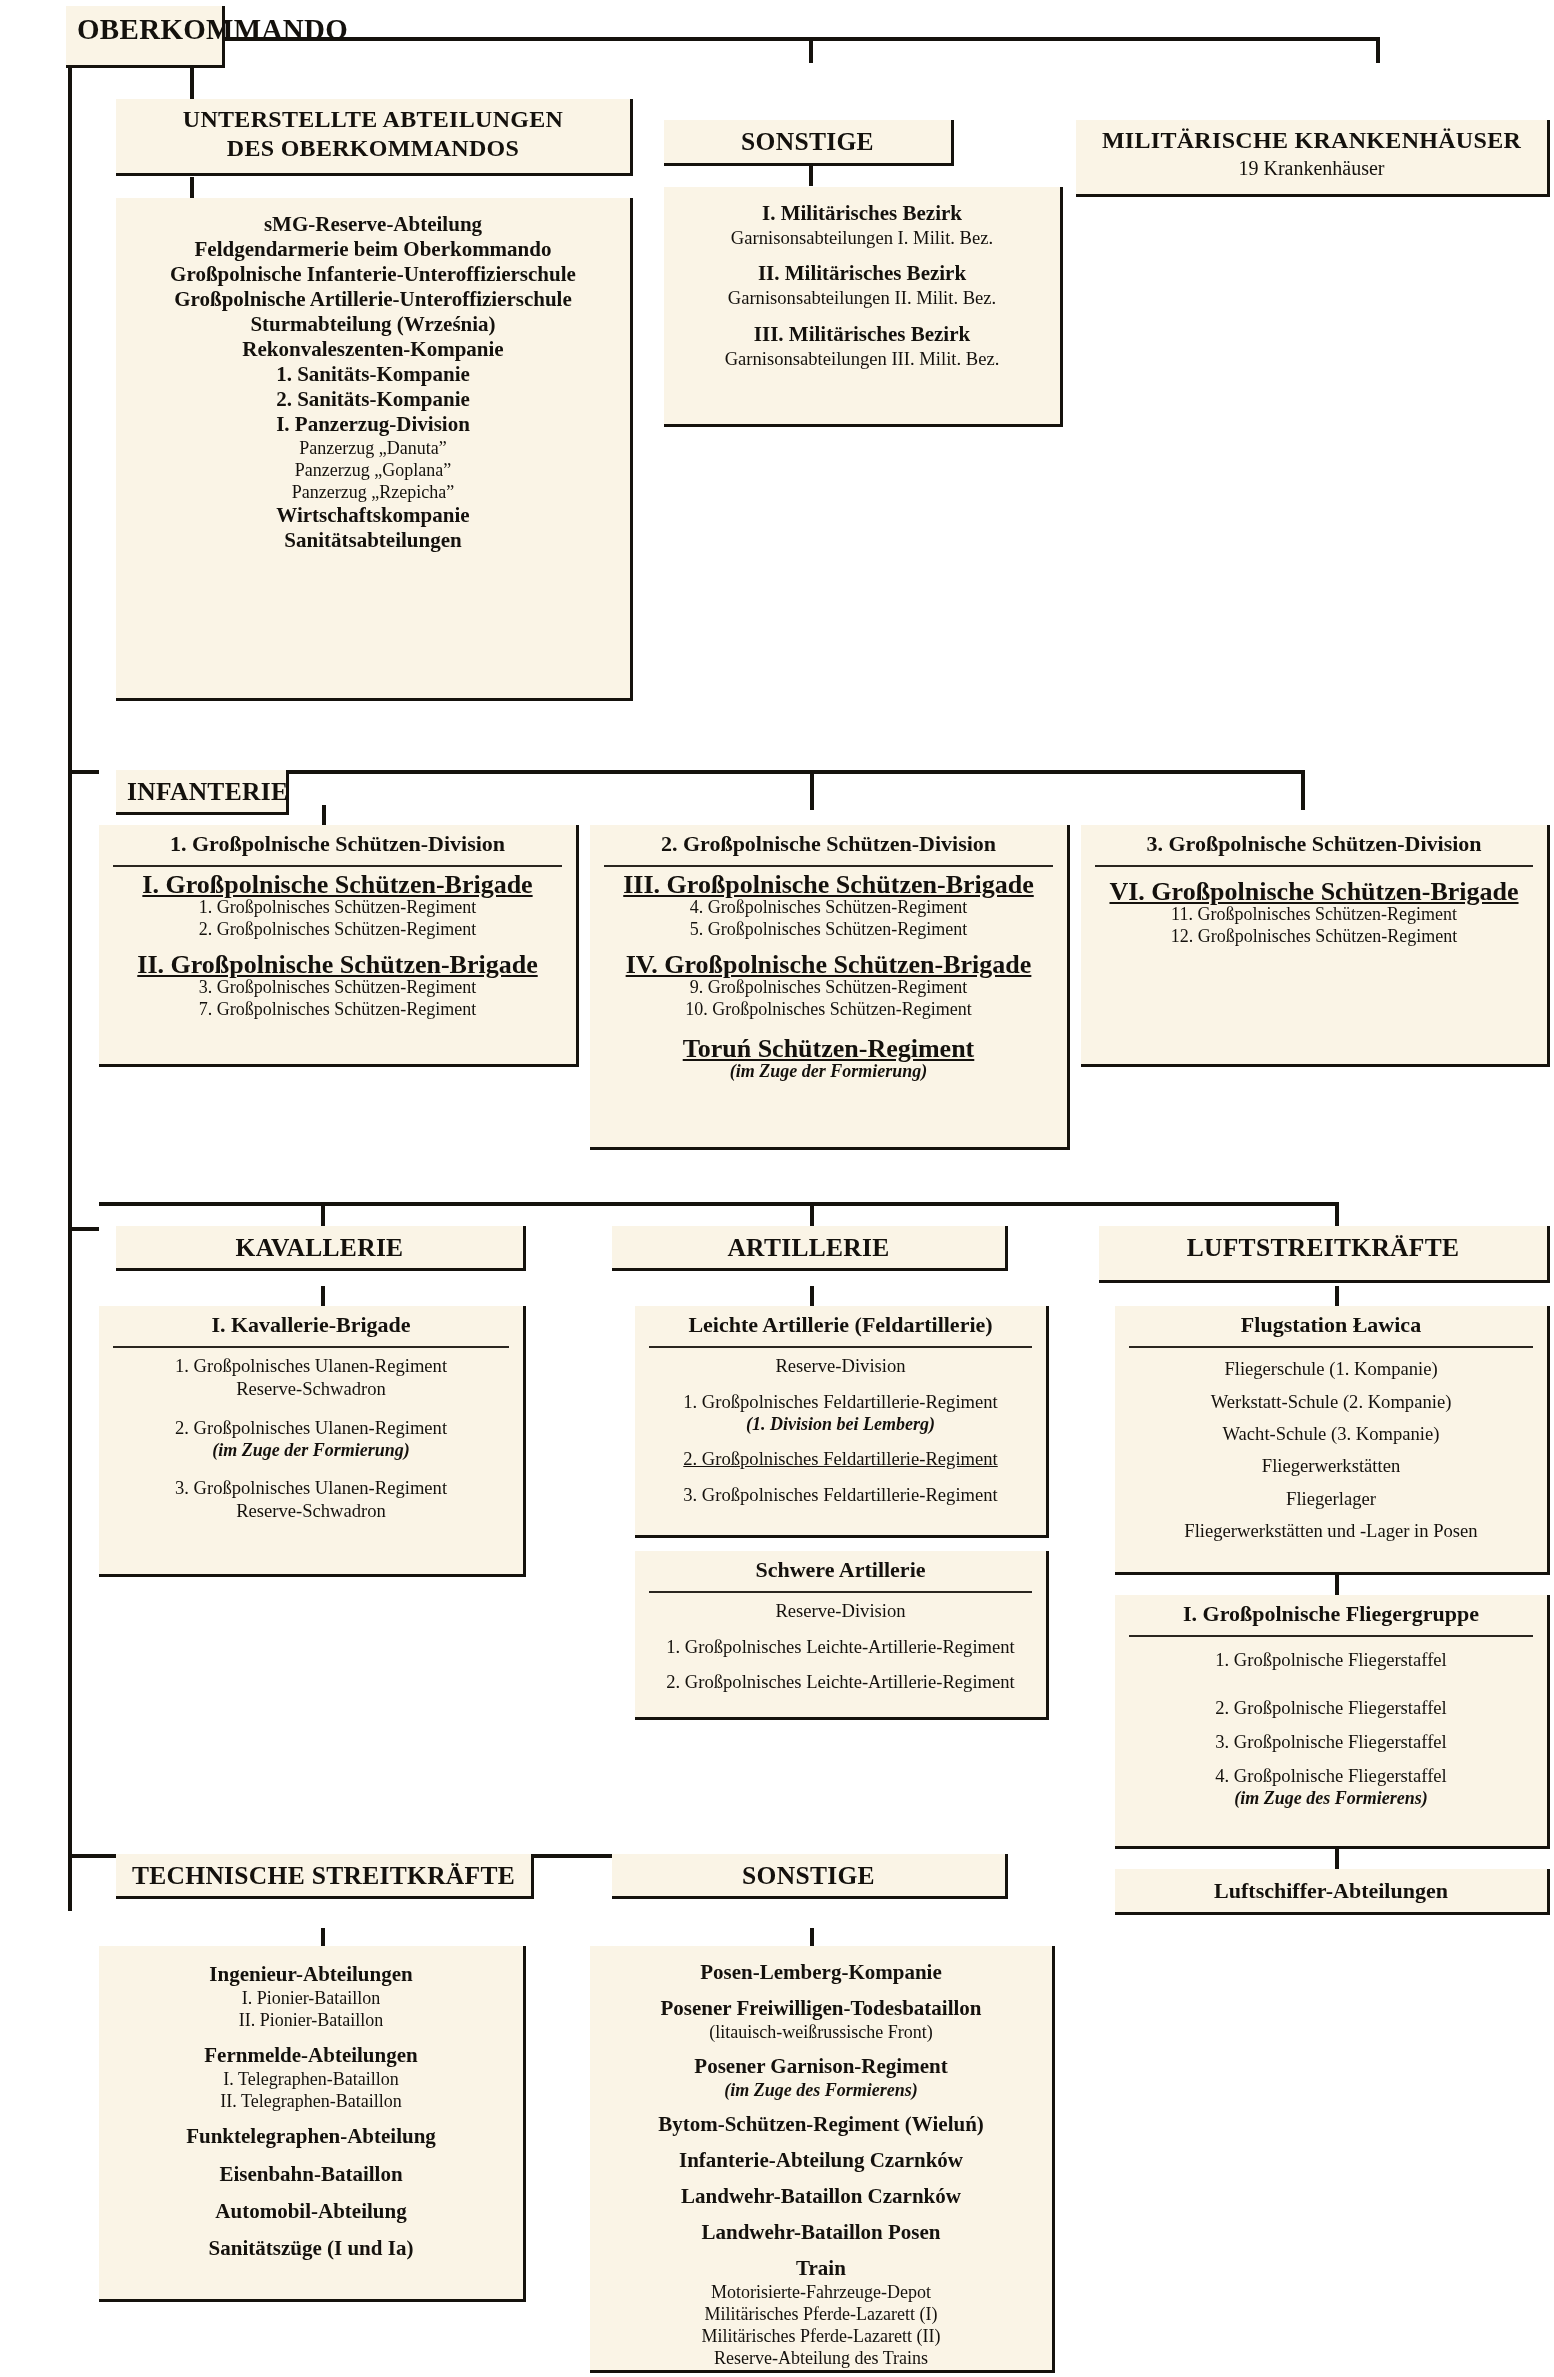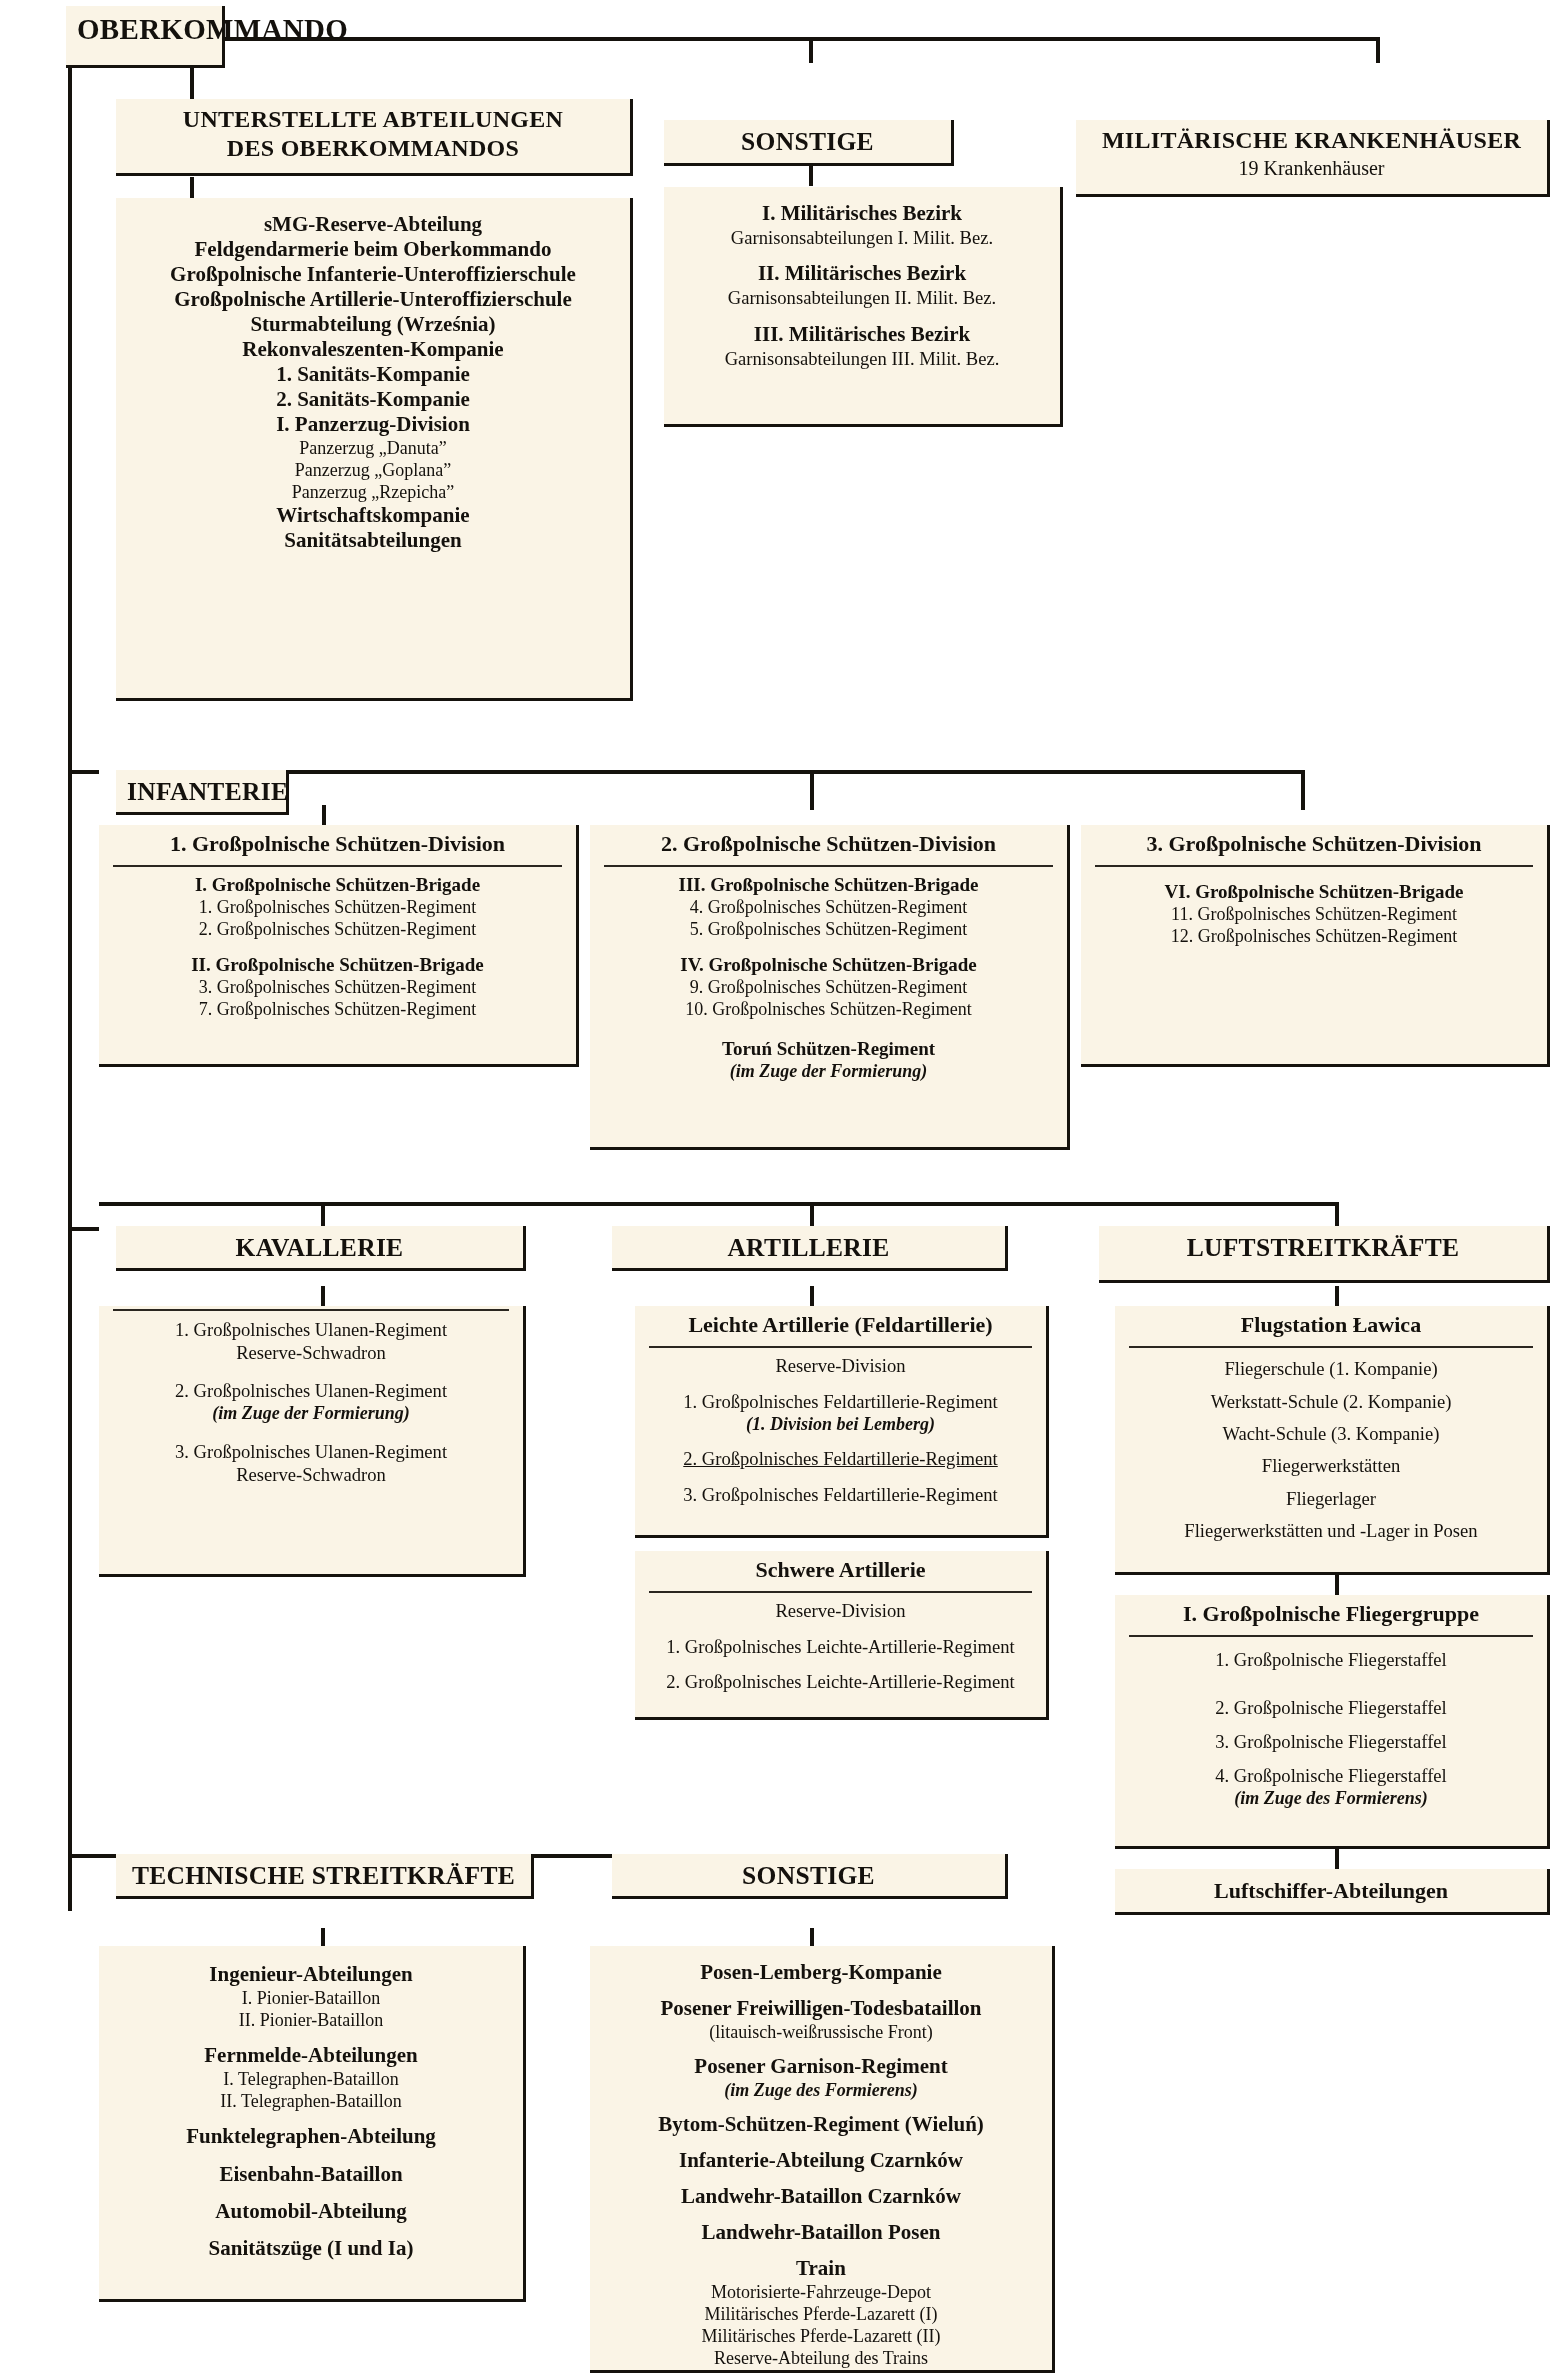--- a/index.html
+++ b/index.html
@@ -39,21 +39,21 @@
   .hdr.big{font-size:29px;line-height:34px;}
   .hdr.two{font-size:24px;line-height:29px;}
   .sub{
     font-size:20px;
     line-height:23px;
     padding:3.1px 7.7px 7.7px 7.7px;
     font-weight:normal;
   }
   .listbox{padding:7.7px 11px 11px 11px;}
   .l-b{font-weight:bold;font-size:21px;line-height:25px;}
-  .l-b.sm{font-size:19px;line-height:23px;}
+  .l-b.sm{font-size:26px;line-height:23px;text-decoration:underline;}
   .l-n{font-weight:normal;font-size:18px;line-height:22px;}
   .l-i{font-style:italic;font-weight:bold;font-size:18px;line-height:22px;}
   .l-n2{font-weight:normal;font-size:18.6px;line-height:23px;}
   .ttl{
     font-weight:bold;font-size:22px;line-height:26px;padding:6.2px 9.3px 4.6px 9.3px;
   }
   .rule{height:2.3px;background:#2a2620;margin:3.1px 14px 6.2px 14px;}
 </style>
 </head>
 <body>
@@ -200,20 +200,21 @@
           <div class="l-n">12. Großpolnisches Schützen-Regiment</div>
         </div>
       </div>
   </div>
 
   <div class="box" style="left:116px;top:1226px;width:410px;height:45px;">
     <div class="hdr">KAVALLERIE</div>
   </div>
   <div class="box" style="left:99px;top:1306px;width:427px;height:271px;">
     <div id="kav-body">
+        <div class="ttl">I. Kavallerie-Brigade</div>
         <div class="rule"></div>
         <div>
           <div class="l-n2">1. Großpolnisches Ulanen-Regiment</div>
           <div class="l-n2">Reserve-Schwadron</div>
         </div>
         <div style="margin-top: 15.5px;">
           <div class="l-n2">2. Großpolnisches Ulanen-Regiment</div>
           <div class="l-i">(im Zuge der Formierung)</div>
         </div>
         <div style="margin-top: 15.5px;">

